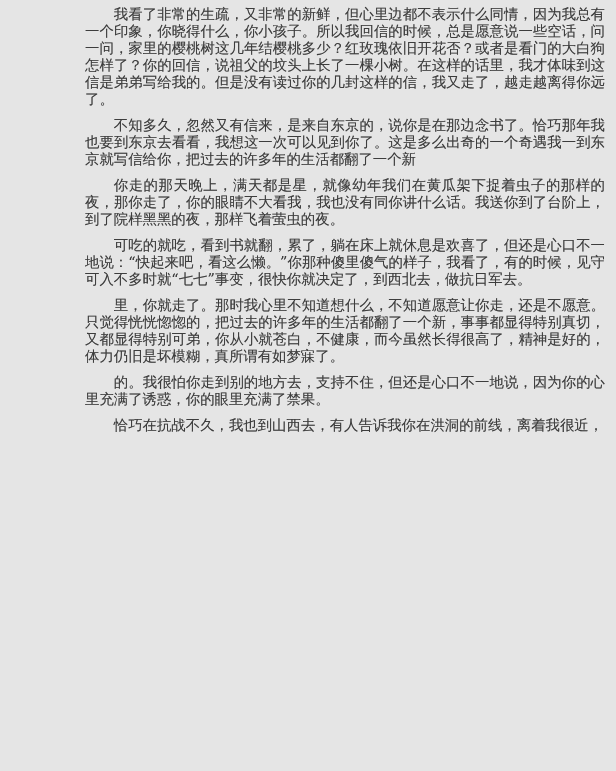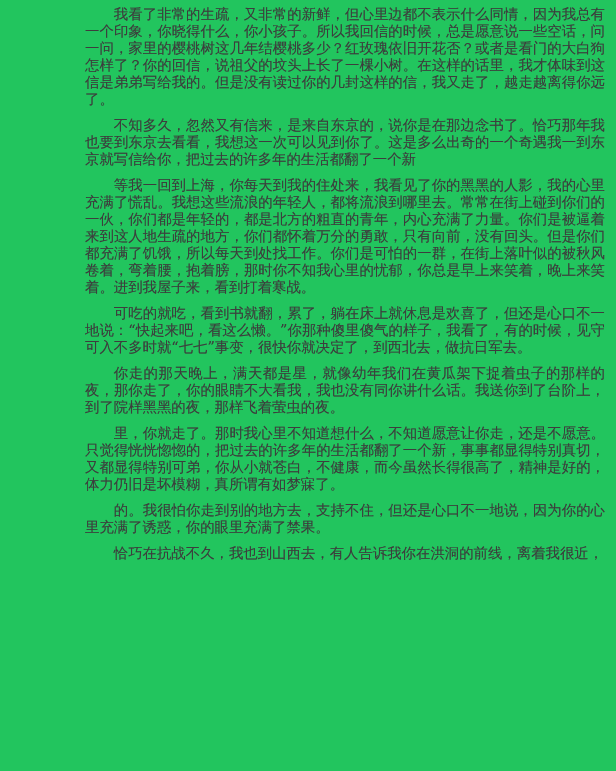--- a/index.html
+++ b/index.html
@@ -10,21 +10,21 @@
   body {
     width: 616px;
     height: 771px;
     overflow: hidden;
   }
   .page {
     box-sizing: border-box;
     width: 616px;
     height: 771px;
     padding: 6px 11px 0 85px;
-    background: #22c55e;
+    background: #e5e5e5;
     font-family: "DejaVu Serif", "Liberation Serif", serif;
     font-size: 14.4px;
     line-height: 17px;
     color: #3d3d3d;
     text-align: justify;
     text-shadow: 0 0 0.5px rgba(60,60,60,0.45);
   }
   .page p {
     margin: 0 0 9px 0;
     text-indent: 2em;
@@ -34,19 +34,18 @@
   .page p:last-child {
     margin-bottom: 0;
   }
 </style>
 </head>
 <body>
 
 <main class="page" id="doc">
     <p>我看了非常的生疏，又非常的新鲜，但心里边都不表示什么同情，因为我总有一个印象，你晓得什么，你小孩子。所以我回信的时候，总是愿意说一些空话，问一问，家里的樱桃树这几年结樱桃多少？红玫瑰依旧开花否？或者是看门的大白狗怎样了？你的回信，说祖父的坟头上长了一棵小树。在这样的话里，我才体味到这信是弟弟写给我的。但是没有读过你的几封这样的信，我又走了，越走越离得你远了。</p>
     <p>不知多久，忽然又有信来，是来自东京的，说你是在那边念书了。恰巧那年我也要到东京去看看，我想这一次可以见到你了。这是多么出奇的一个奇遇我一到东京就写信给你，把过去的许多年的生活都翻了一个新</p>
-    <p>等我一回到上海，你每天到我的住处来，我看见了你的黑黑的人影，我的心里充满了慌乱。我想这些流浪的年轻人，都将流浪到哪里去。常常在街上碰到你们的一伙，你们都是年轻的，都是北方的粗直的青年，内心充满了力量。你们是被逼着来到这人地生疏的地方，你们都怀着万分的勇敢，只有向前，没有回头。但是你们都充满了饥饿，所以每天到处找工作。你们是可怕的一群，在街上落叶似的被秋风卷着，弯着腰，抱着膀，那时你不知我心里的忧郁，你总是早上来笑着，晚上来笑着。进到我屋子来，看到打着寒战。</p>
+    <p>你走的那天晚上，满天都是星，就像幼年我们在黄瓜架下捉着虫子的那样的夜，那你走了，你的眼睛不大看我，我也没有同你讲什么话。我送你到了台阶上，到了院样黑黑的夜，那样飞着萤虫的夜。</p>
     <p>可吃的就吃，看到书就翻，累了，躺在床上就休息是欢喜了，但还是心口不一地说：“快起来吧，看这么懒。”你那种傻里傻气的样子，我看了，有的时候，见守可入不多时就“七七”事变，很快你就决定了，到西北去，做抗日军去。</p>
-    <p>你走的那天晚上，满天都是星，就像幼年我们在黄瓜架下捉着虫子的那样的夜，那你走了，你的眼睛不大看我，我也没有同你讲什么话。我送你到了台阶上，到了院样黑黑的夜，那样飞着萤虫的夜。</p>
     <p>里，你就走了。那时我心里不知道想什么，不知道愿意让你走，还是不愿意。只觉得恍恍惚惚的，把过去的许多年的生活都翻了一个新，事事都显得特别真切，又都显得特别可弟，你从小就苍白，不健康，而今虽然长得很高了，精神是好的，体力仍旧是坏模糊，真所谓有如梦寐了。</p>
     <p>的。我很怕你走到别的地方去，支持不住，但还是心口不一地说，因为你的心里充满了诱惑，你的眼里充满了禁果。</p>
     <p>恰巧在抗战不久，我也到山西去，有人告诉我你在洪洞的前线，离着我很近，</p>
   </main>
 
 </body></html>

